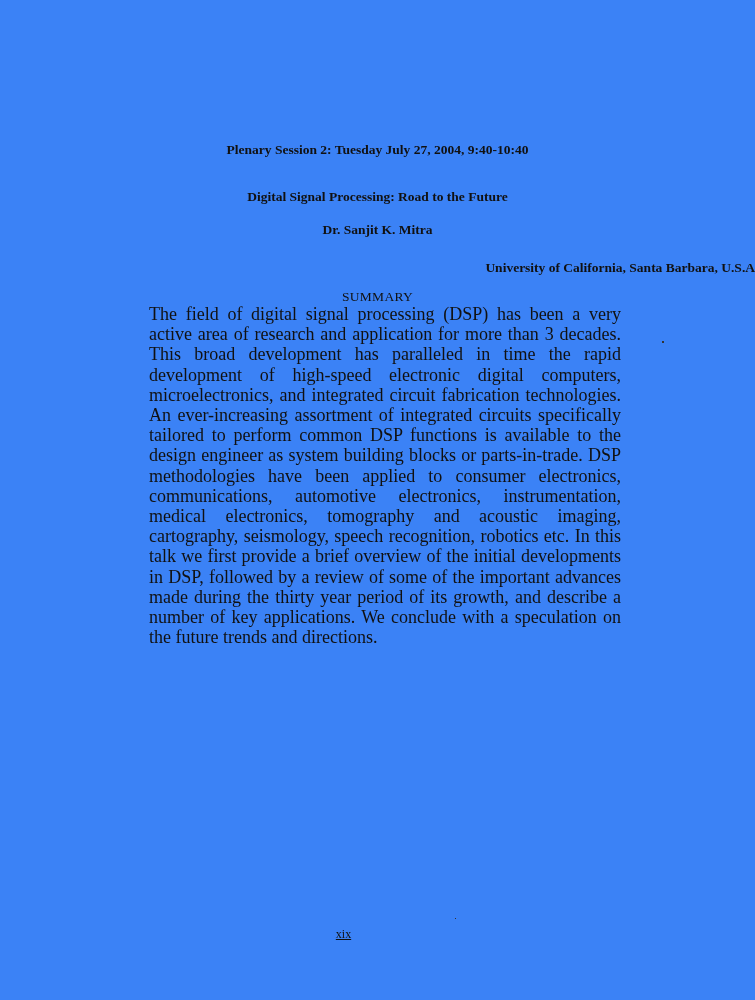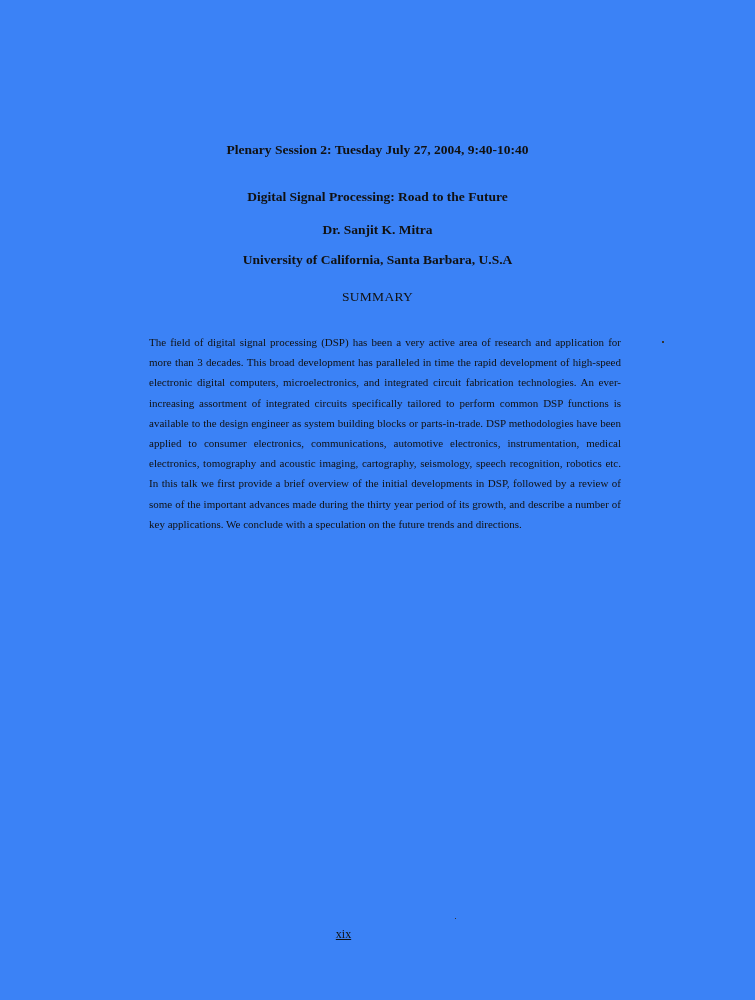--- a/index.html
+++ b/index.html
@@ -3,24 +3,24 @@
   <meta charset="utf-8">
   <style>
     html, body { margin: 0; padding: 0; background: #ffffff; }
     body { width: 755px; height: 1000px; position: relative; overflow: hidden;
            font-family: "Liberation Serif", "DejaVu Serif", serif; color: #111; }
     .page { position: absolute; left: 0; top: 0; width: 755px; height: 1000px; background: #3b82f6; }
     .center { position: absolute; left: 0; width: 755px; text-align: center; font-weight: bold; font-size: 13.5px; }
     .session { top: 142px; }
     .talk-title { top: 183px; margin-top: 6px; }
     .author { top: 222px; }
-    .affil { top: 252px; }
+    .affil { top: 260px; text-align: right; }
     .summary-head { top: 289px; font-weight: normal; font-size: 13.5px; letter-spacing: 0.3px; }
-    .body-text { position: absolute; left: 149px; top: 332px; width: 472px;
-                 font-size: 11px; line-height: 20.2px; text-align: justify;
+    .body-text { position: absolute; left: 149px; top: 304px; width: 472px;
+                 font-size: 18px; line-height: 20.2px; text-align: justify;
                  text-align-last: left; }
     .page-number { position: absolute; left: 0; width: 687px; top: 927px; text-align: center;
                    font-size: 12px; text-decoration: underline; }
     .speck { position: absolute; width: 2px; height: 2px; background: #333; }
   </style>
 </head>
 <body>
 
 <div class="page">
   <div class="center session">Plenary Session 2: Tuesday July 27, 2004, 9:40-10:40</div>

